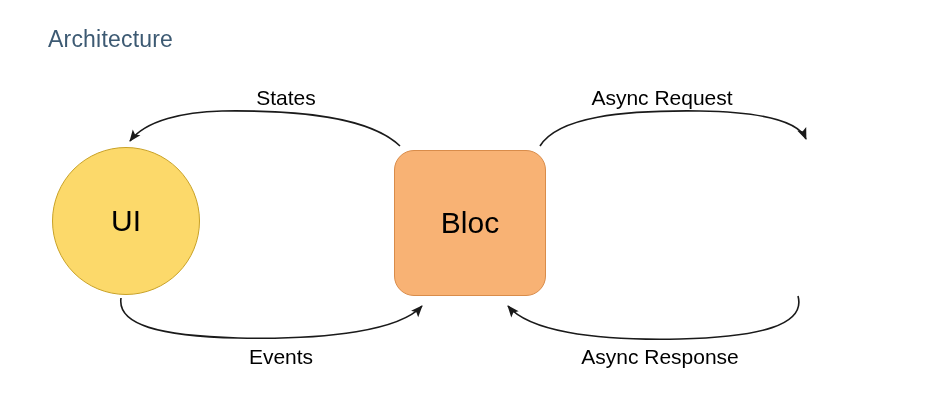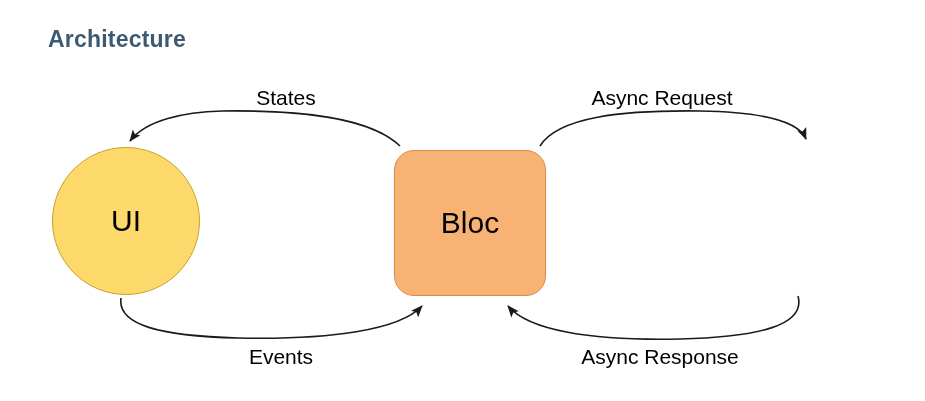--- a/index.html
+++ b/index.html
@@ -18,21 +18,21 @@
     height: 401px;
     background: #ffffff;
     overflow: hidden;
   }
   #diagram-title {
     position: absolute;
     left: 48px;
     top: 26px;
     font-family: "Liberation Sans", sans-serif;
     font-size: 23px;
-    font-weight: bold;
+    font-weight: normal;
     color: #3d5a73;
     letter-spacing: 0.2px;
     white-space: nowrap;
   }
   #arrow-layer {
     position: absolute;
     left: 0;
     top: 0;
     width: 925px;
     height: 401px;

